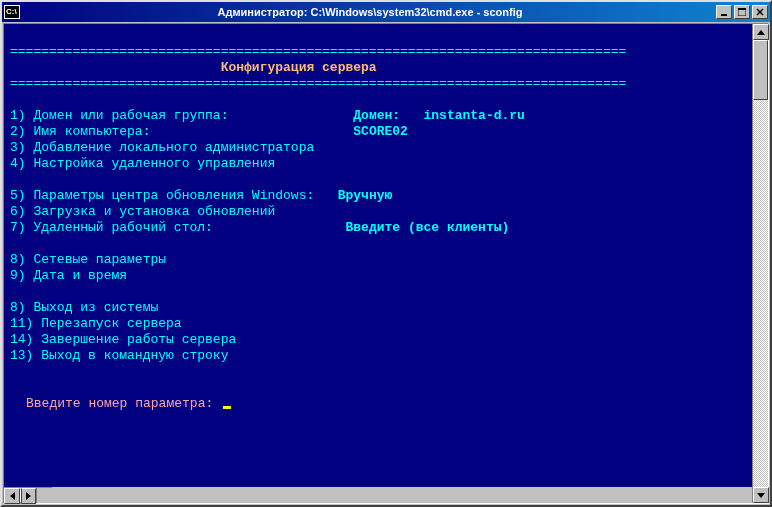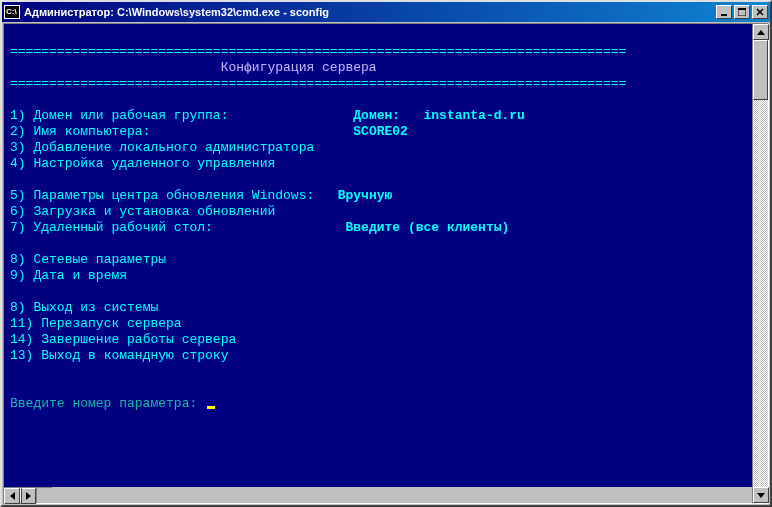--- a/index.html
+++ b/index.html
@@ -38,21 +38,21 @@
     background: #000;
     border: 1px solid #fff;
     margin-right: 4px;
     position: relative;
     font-size: 8px;
     line-height: 12px;
     color: #fff;
     text-align: left;
     padding-left: 1px;
   }
-  .titlebar-text { flex: 1; white-space: nowrap; overflow: hidden; }
+  .titlebar-text { flex: 1; white-space: nowrap; overflow: hidden; text-align: center; }
   .titlebar-buttons { display: flex; gap: 2px; }
   .tb-btn {
     width: 16px;
     height: 14px;
     background: #c0c0c0;
     border: 1px solid;
     border-color: #fff #404040 #404040 #fff;
     font-family: Tahoma, sans-serif;
     font-size: 9px;
     font-weight: bold;
@@ -82,33 +82,33 @@
     color: #00ffff;
     font-family: "Consolas", "Courier New", monospace;
     font-size: 13px;
     line-height: 16px;
     padding: 4px 6px;
     white-space: pre;
     overflow: hidden;
     position: relative;
   }
   .hr-line { color: #00ffff; }
-  .header-title { color: #c4b5fd; }
+  .header-title { color: #fdba74; font-weight: bold; }
   .val { color: #00ffff; font-weight: bold; }
   .cursor {
     display: inline-block;
     width: 8px;
     height: 3px;
     background: #ffff00;
     vertical-align: baseline;
     margin-left: 2px;
     position: relative;
     top: 2px;
   }
-  .prompt { color: #14b8a6; }
+  .prompt { color: #fca5a5; margin-left: 16px; }
   
   .vscroll {
     width: 16px;
     background: #c0c0c0;
     display: flex;
     flex-direction: column;
     border-left: 1px solid #808080;
   }
   .hscroll {
     height: 16px;

